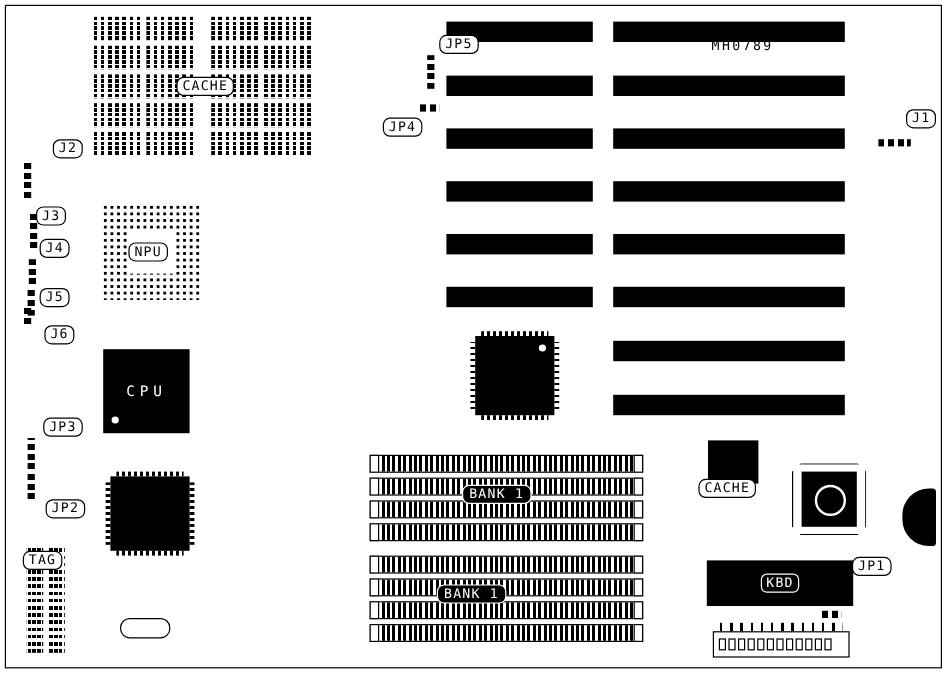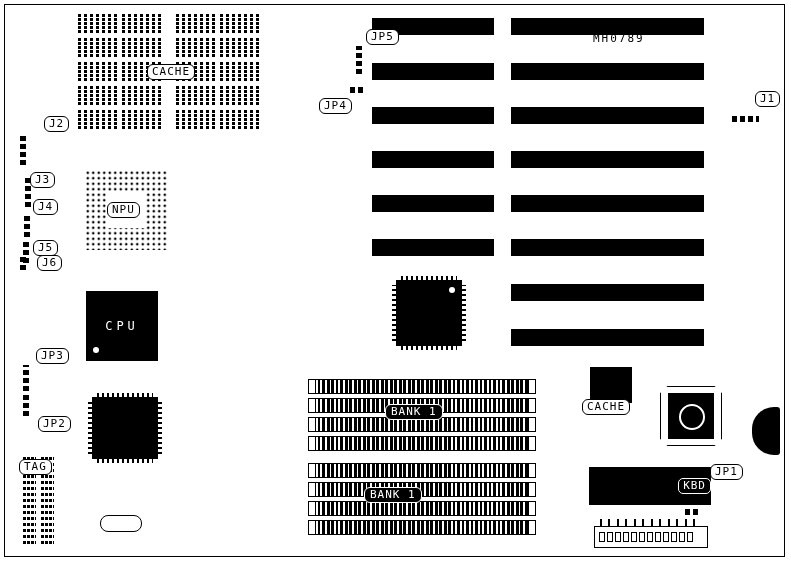--- a/index.html
+++ b/index.html
@@ -38,21 +38,21 @@
   .tagchip{position:absolute;width:14px;height:88px;
         background-image:repeating-linear-gradient(90deg,#fff 0 1px,transparent 1px 4px),
         repeating-linear-gradient(0deg,#000 0 3px,#fff 3px 6px);}
   .xtal{position:absolute;left:100px;top:515px;width:42px;height:17px;border:1px solid #000;border-radius:8px;background:#fff;box-sizing:border-box;}
   .bios-chip{position:absolute;left:590px;top:367px;width:42px;height:36px;background:#000;}
   .plcc{position:absolute;left:660px;top:386px;width:62px;height:60px;border:1px solid #000;box-sizing:border-box;
         clip-path:polygon(12% 0,88% 0,100% 12%,100% 88%,88% 100%,12% 100%,0 88%,0 12%);}
   .plcc-inner{position:absolute;left:7px;top:6px;width:46px;height:46px;background:#000;}
   .plcc-ring{position:absolute;left:50%;top:50%;width:22px;height:22px;margin:-12px 0 0 -12px;border:2px solid #fff;border-radius:50%;}
   .kbd-chip{position:absolute;left:589px;top:467px;width:122px;height:38px;background:#000;
-        display:flex;align-items:center;justify-content:flex-end;}
+        display:flex;align-items:center;justify-content:center;}
   .kbd-lbl{border:1px solid #fff;border-radius:5px;color:#fff;font-size:11px;line-height:14px;padding:0 4px;letter-spacing:1px;}
   .din{position:absolute;left:752px;top:407px;width:28px;height:48px;background:#000;border-radius:22px 3px 3px 22px;}
   .pwr{position:absolute;left:594px;top:526px;width:114px;height:22px;border:1px solid #000;box-sizing:border-box;
        display:flex;align-items:center;gap:2px;padding:0 4px;}
   .pwr-pin{width:6px;height:10px;border:1px solid #000;background:#fff;box-sizing:border-box;flex:0 0 auto;}
   .pwr-ticks{position:absolute;left:600px;top:519px;width:102px;height:7px;
        background:repeating-linear-gradient(90deg,#000 0 2px,transparent 2px 8.5px);}
   .partnum{position:absolute;left:593px;top:32px;font-size:11px;letter-spacing:2px;color:#000;}
 </style>
 </head>
@@ -88,21 +88,21 @@
 
 <div class="lbl" style="left:44px;top:116px">J2</div>
 <div class="jpv" style="left:20px;top:134px;height:31px"></div>
 <div class="lbl" style="left:30px;top:172px">J3</div>
 <div class="jpv" style="left:25px;top:176px;height:31px"></div>
 <div class="lbl" style="left:33px;top:199px">J4</div>
 <div class="jpv" style="left:24px;top:216px;height:21px"></div>
 <div class="lbl" style="left:33px;top:240px">J5</div>
 <div class="jpv" style="left:23px;top:241px;height:22px"></div>
 <div class="jpv" style="left:20px;top:255px;height:15px"></div>
-<div class="lbl" style="left:37px;top:255px">J6</div>
+<div class="lbl" style="left:37px;top:271px">J6</div>
 <div class="lbl" style="left:36px;top:348px">JP3</div>
 <div class="jpv" style="left:23px;top:365px;height:26px"></div>
 <div class="jpv" style="left:23px;top:392px;height:24px"></div>
 <div class="lbl" style="left:38px;top:416px">JP2</div>
 
 <div class="npu">
   <div class="npu-center"></div>
 </div>
 <div class="lbl" style="left:107px;top:202px">NPU</div>
 

